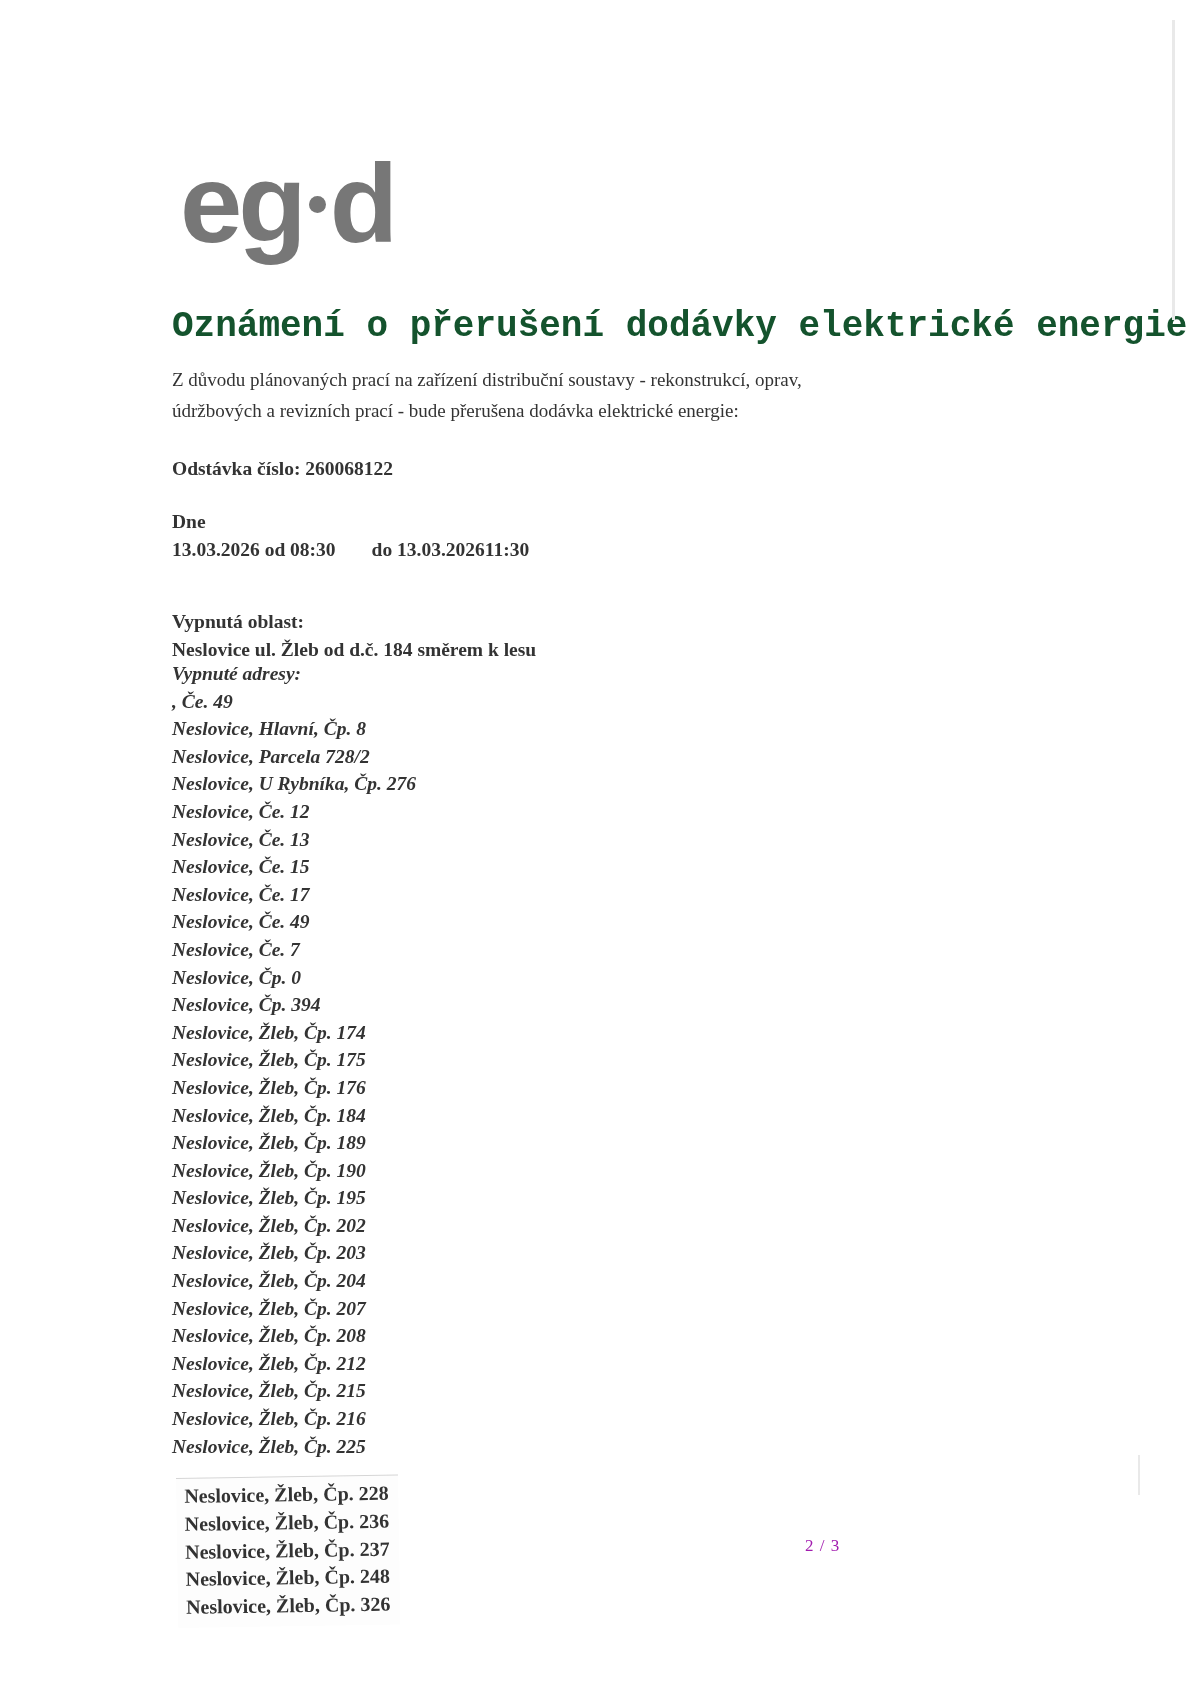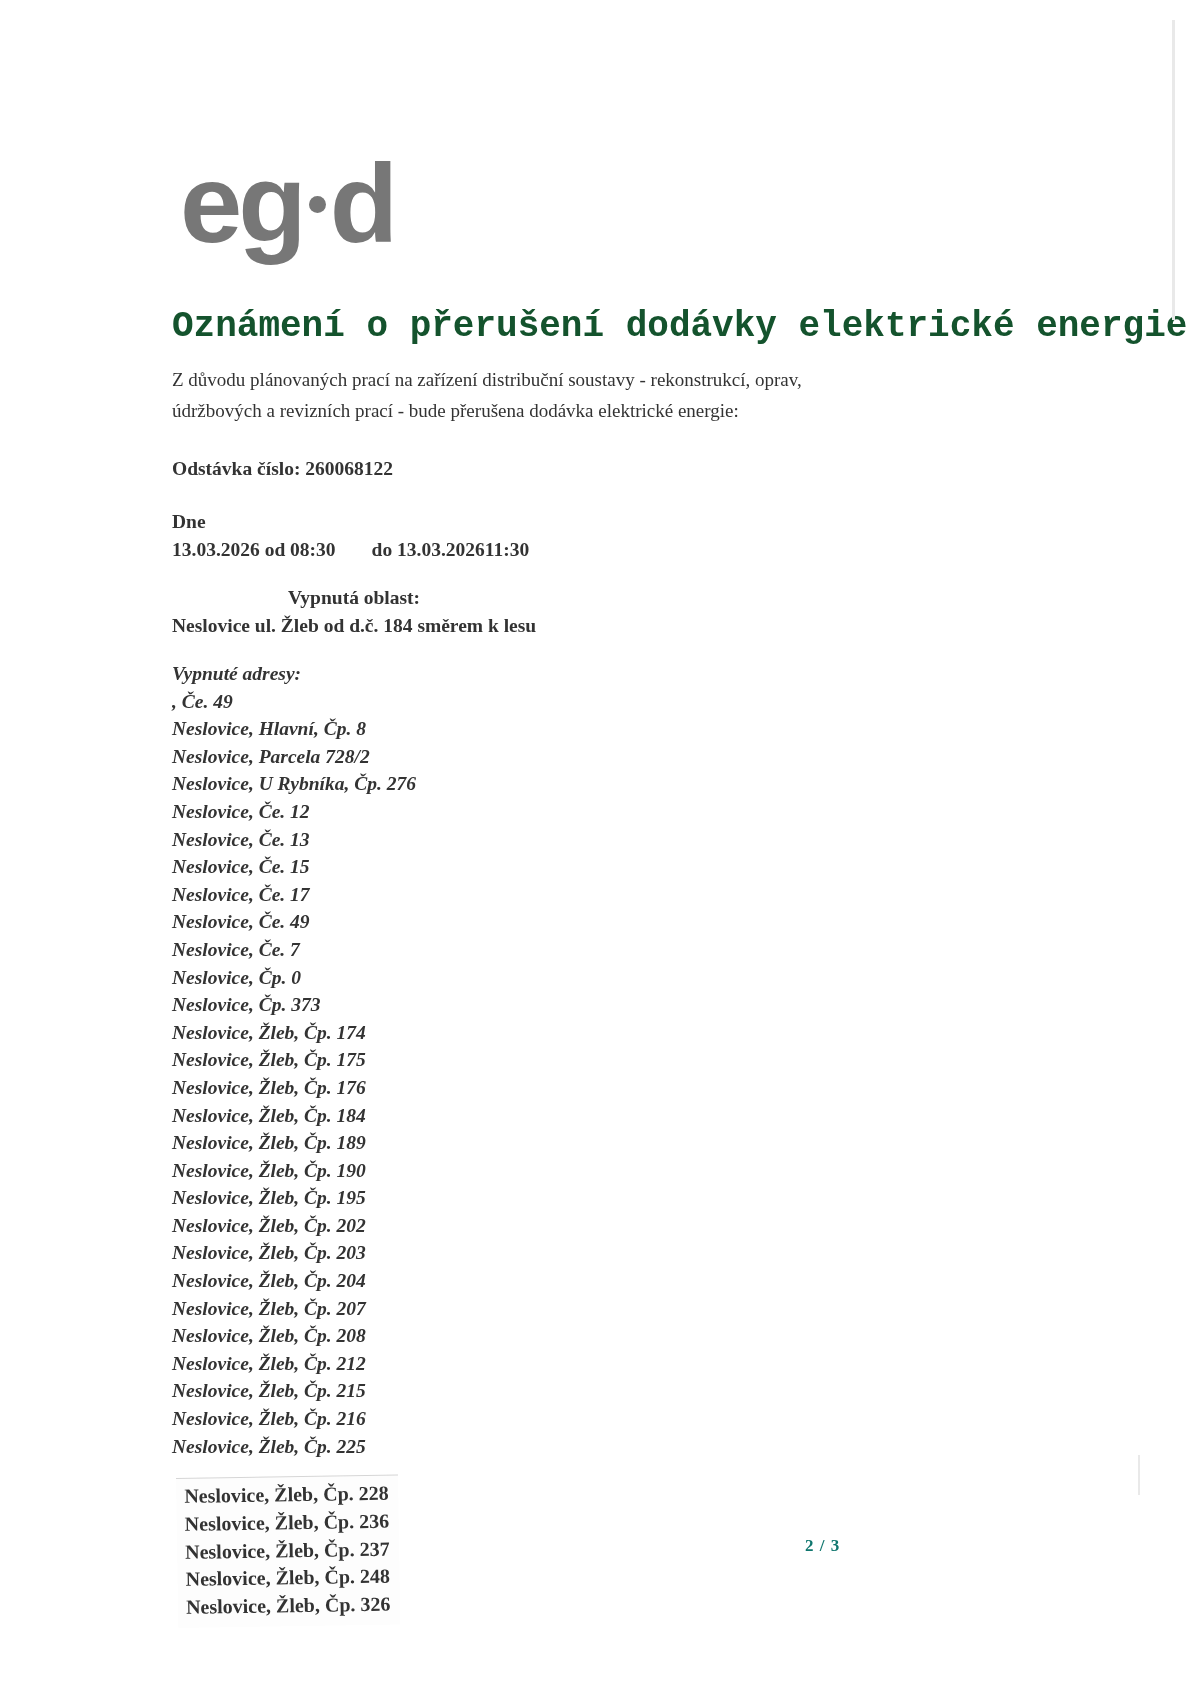--- a/index.html
+++ b/index.html
@@ -25,22 +25,22 @@
   .block { position: absolute; left: 172px; font-weight: bold; font-size: 19.5px; line-height: 27.6px; color: #333333; white-space: nowrap; }
   .gap { display: inline-block; width: 36px; }
   .addr-list { margin: 0; padding: 0; list-style: none; }
   .pasted {
     position: absolute; left: 176px; top: 1478px; padding: 4px 10px 6px 8px; background: #fdfdfd;
     transform: rotate(-0.9deg); transform-origin: left top;
     border-top: 1px solid #d6d6d6;
     font-weight: bold; font-size: 20px; line-height: 27.8px; color: #333333; white-space: nowrap;
   }
   .page-num {
-    position: absolute; left: 805px; top: 1536px; font-size: 17px; color: #0f766e;
-    font-family: "Liberation Serif", serif; letter-spacing: 1px; font-weight: bold;
+    position: absolute; left: 805px; top: 1536px; font-size: 17px; color: #a21caf;
+    font-family: "Liberation Serif", serif; letter-spacing: 1px;
   }
   .scan-mark { position: absolute; background: #e9e9e9; }
 </style>
 </head>
 <body>
 
 <div class="logo">
   <span>eg</span><span class="dot"></span><span>d</span>
 </div>
 
@@ -56,40 +56,40 @@
   <span>260068122</span>
 </div>
 
 <div class="block" style="top:508px;">
   <div>Dne</div>
   <div>
     <span>13.03.2026 od 08:30</span><span class="gap"></span><span>do 13.03.202611:30</span>
   </div>
 </div>
 
-<div class="block" style="top:584px;text-align:center;">
+<div class="block" style="top:608px;">
   <div>Vypnutá oblast:</div>
   <div>Neslovice ul. Žleb od d.č. 184 směrem k lesu</div>
 </div>
 
 <div class="block" style="top:660px;font-style:italic;">
   <div>Vypnuté adresy:</div>
   <ul class="addr-list">
     <li>, Če. 49</li>
     <li>Neslovice, Hlavní, Čp. 8</li>
     <li>Neslovice, Parcela 728/2</li>
     <li>Neslovice, U Rybníka, Čp. 276</li>
     <li>Neslovice, Če. 12</li>
     <li>Neslovice, Če. 13</li>
     <li>Neslovice, Če. 15</li>
     <li>Neslovice, Če. 17</li>
     <li>Neslovice, Če. 49</li>
     <li>Neslovice, Če. 7</li>
     <li>Neslovice, Čp. 0</li>
-    <li>Neslovice, Čp. 373</li>
+    <li>Neslovice, Čp. 394</li>
     <li>Neslovice, Žleb, Čp. 174</li>
     <li>Neslovice, Žleb, Čp. 175</li>
     <li>Neslovice, Žleb, Čp. 176</li>
     <li>Neslovice, Žleb, Čp. 184</li>
     <li>Neslovice, Žleb, Čp. 189</li>
     <li>Neslovice, Žleb, Čp. 190</li>
     <li>Neslovice, Žleb, Čp. 195</li>
     <li>Neslovice, Žleb, Čp. 202</li>
     <li>Neslovice, Žleb, Čp. 203</li>
     <li>Neslovice, Žleb, Čp. 204</li>

